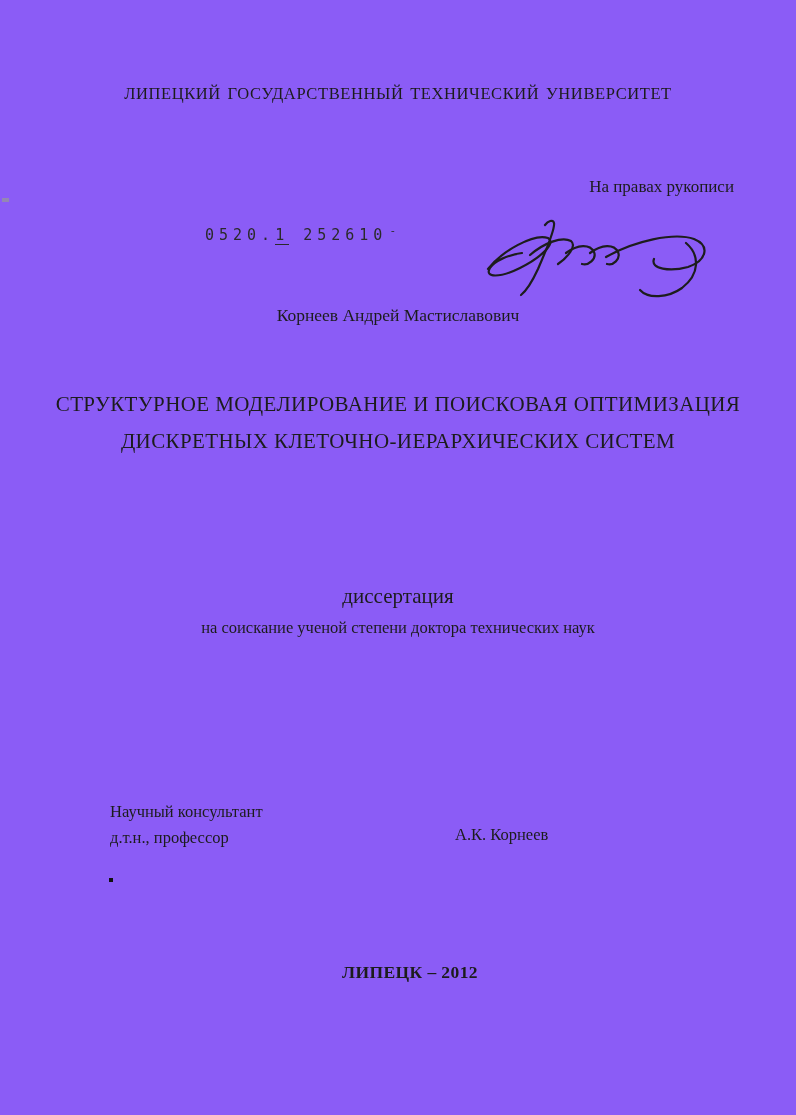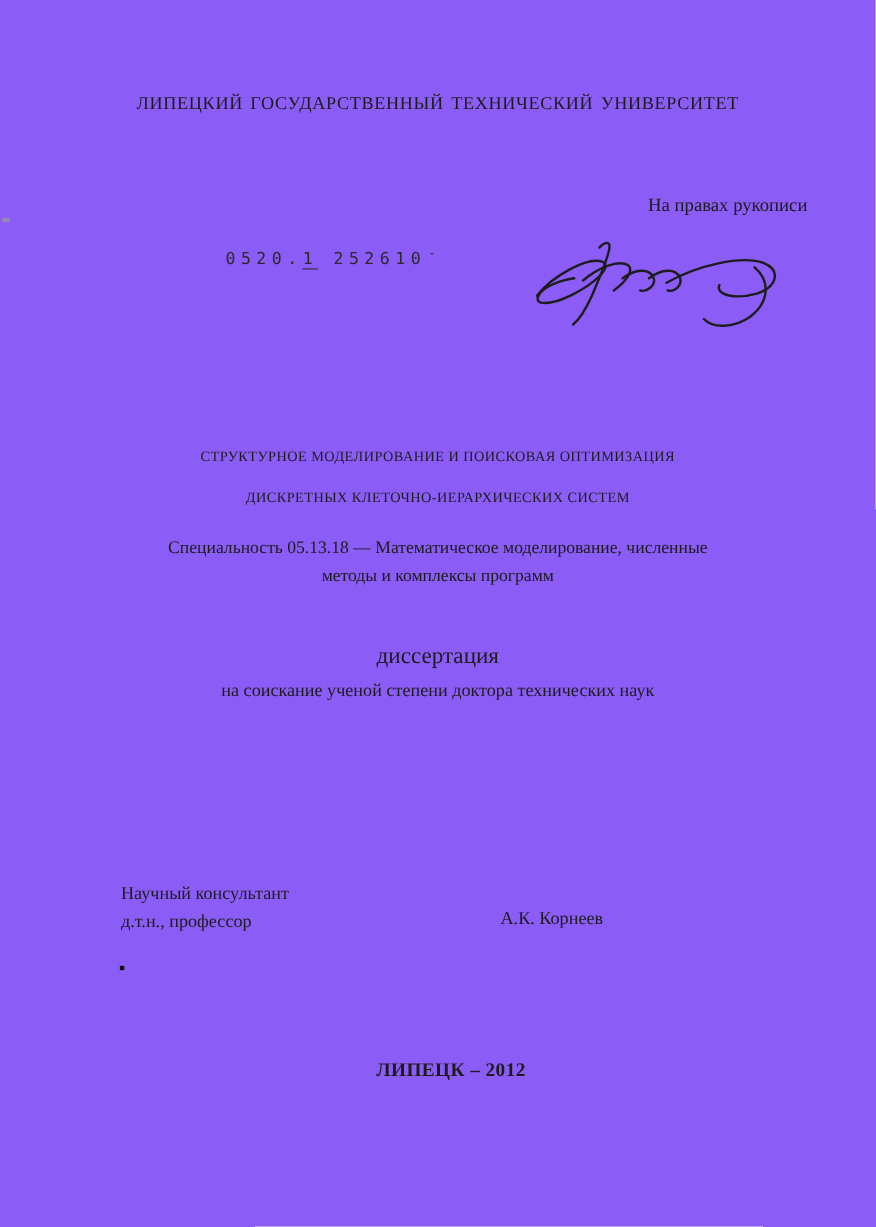--- a/index.html
+++ b/index.html
@@ -54,22 +54,22 @@
   }
   .signature {
     top: 211px;
     left: 478px;
   }
   .author {
     top: 305px;
     font-size: 17.5px;
   }
   .title {
-    top: 396px;
-    font-size: 13px;
+    top: 386px;
+    font-size: 21px;
     letter-spacing: 0.4px;
     line-height: 37px;
   }
   .specialty {
     top: 486px;
     font-size: 16px;
     line-height: 25px;
   }
   .work-type {
     top: 584px;
@@ -133,30 +133,27 @@
         <path d="M67,14 C70,10 75,8 76,12 C77,17 70,35 60,58 C54,71 48,80 43,84"></path>
         <path d="M52,44 C66,32 84,25 93,30 C99,35 90,46 80,53"></path>
         <path d="M88,42 C100,33 112,33 116,41 C119,48 110,55 104,53"></path>
         <path d="M112,42 C124,33 136,33 140,41 C143,48 135,55 129,53"></path>
         <path d="M128,46 C156,30 196,21 216,28 C233,35 228,50 210,56 C192,61 172,58 176,48"></path>
         <path d="M208,32 C222,44 222,63 204,77 C190,87 170,88 162,79"></path>
       </g>
     </svg>
   </div>
 
+  <div class="abs centered author">Корнеев Андрей Мастиславович</div>
 
   <div class="abs centered title">
     <div>СТРУКТУРНОЕ МОДЕЛИРОВАНИЕ И ПОИСКОВАЯ ОПТИМИЗАЦИЯ</div>
     <div>ДИСКРЕТНЫХ КЛЕТОЧНО-ИЕРАРХИЧЕСКИХ СИСТЕМ</div>
   </div>
 
-  <div class="abs centered specialty">
-    <div>Специальность 05.13.18 — Математическое моделирование, численные</div>
-    <div>методы и комплексы программ</div>
-  </div>
 
   <div class="abs centered work-type">диссертация</div>
 
   <div class="abs centered degree">на соискание ученой степени доктора технических наук</div>
 
   <div class="abs consultant-role">
     <div>Научный консультант</div>
     <div>д.т.н., профессор</div>
   </div>
 

